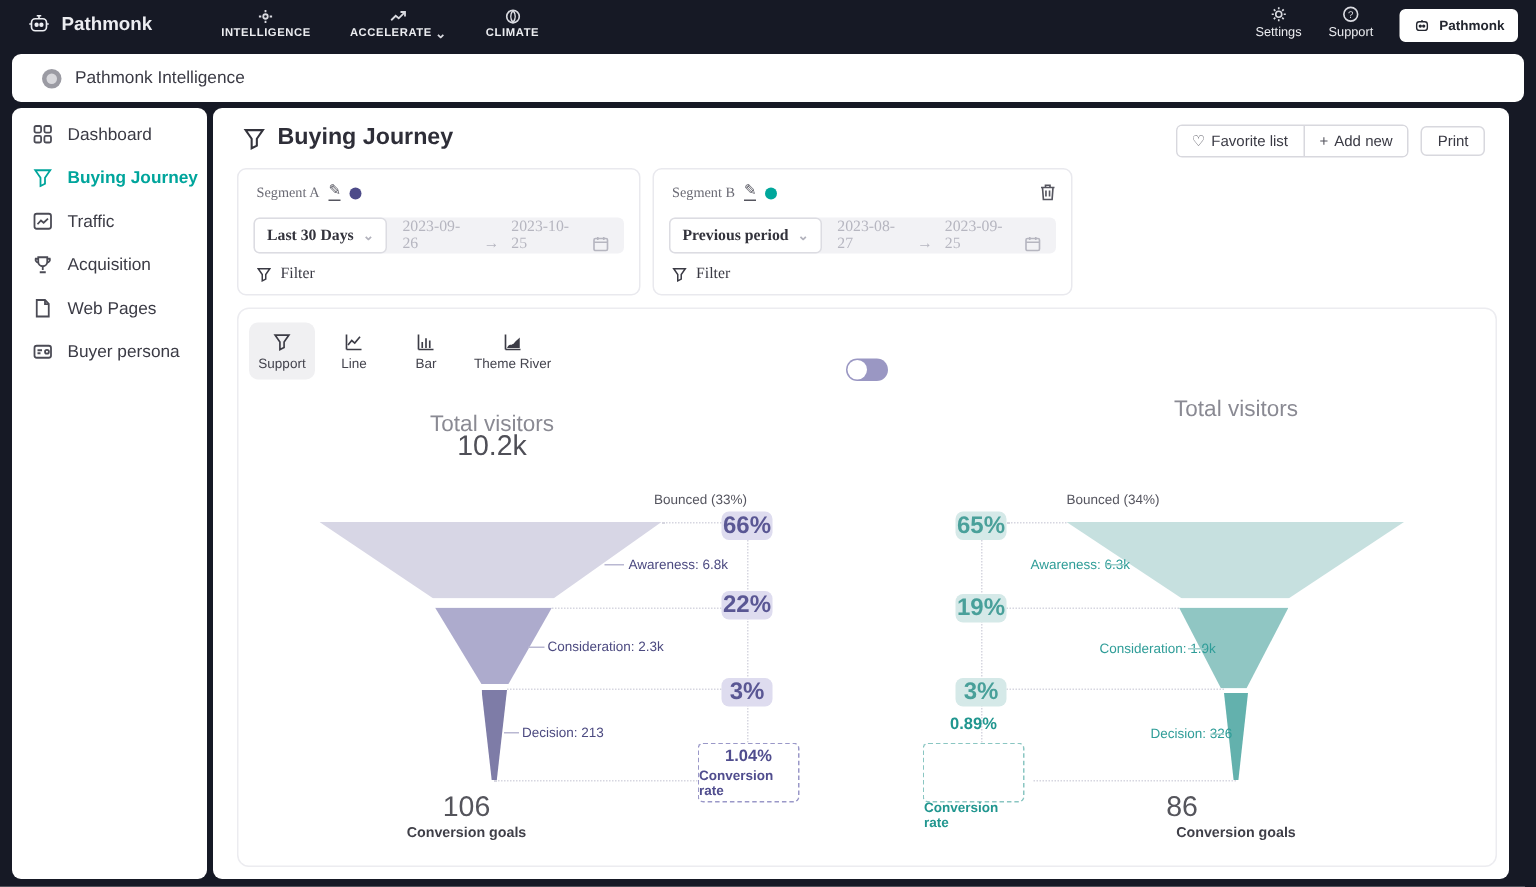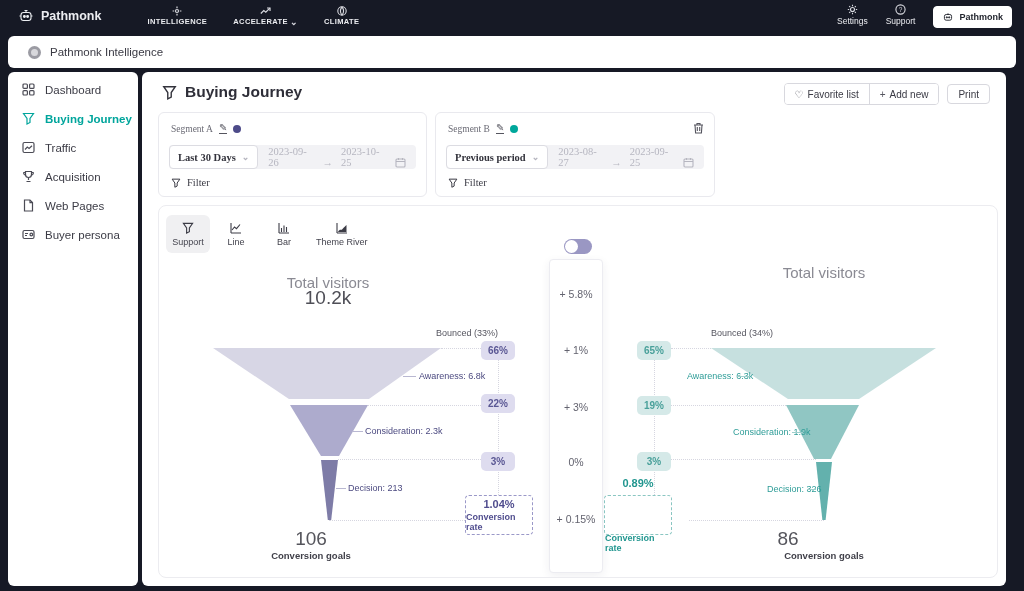--- a/index.html
+++ b/index.html
@@ -92,21 +92,21 @@
   .seg { position:absolute; }
   .stage-label { position:absolute; font-size:9px; white-space:nowrap; }
   .lbl-a { color:#4c4a80; }
   .lbl-b { color:#2f9d98; }
   .lbl-gray { color:#55555f; }
   .leader { position:absolute; height:1px; }
   .lead-a { background:#b9b8d2; }
   .lead-b { background:#9fcfcc; }
   .dash-h { position:absolute; height:0; border-top:1px dotted #d6d6e0; }
   .dash-v { position:absolute; width:0; border-left:1px dotted #d6d6e0; }
-  .pctbadge { position:absolute; width:34px; height:19px; border-radius:5px; font-size:10px; font-weight:bold;
+  .pctbadge { position:absolute; width:34px; height:19px; border-radius:5px; font-size:16px; font-weight:bold;
     display:flex; align-items:center; justify-content:center; }
   .pctbadge::after { content:""; position:absolute; bottom:-3px; left:50%; width:8px; height:8px;
     transform:translateX(-50%) rotate(45deg); background:inherit; border-radius:1px; z-index:-1; }
   .badge-a { background:#dedcef; color:#5a5794; }
   .badge-b { background:#d5e9e8; color:#49a09a; }
   .crbox { position:absolute; width:68px; height:40px; background:#fff; border-radius:4px;
     display:flex; flex-direction:column; align-items:center; justify-content:center; gap:2px; z-index:2; }
   .crbox .v { font-size:11px; font-weight:bold; }
   .crbox .l { font-size:9px; font-weight:bold; }
   .crbox.a { border:1px dashed #9a98c8; color:#504d8e; }
@@ -399,27 +399,20 @@
                 <path d="M2 10c2-4 3-1 4.5-3S9.5 4 10.5 3v7z" fill="currentColor" stroke="none"></path>
             </svg>
           </span>
           <span class="tl">Theme River</span>
         </div>
       </div>
 
       <div class="toggle">
           <span class="knob"></span>
         </div>
-      <div class="cmppanel">
-        <div class="cmpval" style="top:28px;">+ 5.8%</div>
-        <div class="cmpval" style="top:84px;">+ 1%</div>
-        <div class="cmpval" style="top:141px;">+ 3%</div>
-        <div class="cmpval" style="top:196px;">0%</div>
-        <div class="cmpval" style="top:253px;">+ 0.15%</div>
-      </div>
 
       <div class="abs tv-label" style="left:109px; top:68px;">Total visitors</div>
       <div class="abs tv-value" style="left:109px; top:81px;">10.2k</div>
 
       <div class="seg" style="left:54px; top:142px; width:228px; height:51px; background:#d7d6e5;
            clip-path:polygon(0 0,100% 0,68.4% 100%,33.3% 100%);"></div>
       <div class="seg" style="left:131px; top:199px; width:78px; height:51px; background:#adabcd;
            clip-path:polygon(0 0,100% 0,62.8% 100%,39.7% 100%);"></div>
       <div class="seg" style="left:162px; top:254px; width:17px; height:60px; background:#7e7ca7;
            clip-path:polygon(0 0,100% 0,60% 100%,40% 100%);"></div>
@@ -470,21 +463,21 @@
       <div class="dash-v" style="left:495px; top:154px; height:135px;"></div>
       <div class="dash-h" style="left:512px; top:142px; width:40px;"></div>
       <div class="dash-h" style="left:512px; top:199px; width:115px;"></div>
       <div class="dash-h" style="left:512px; top:253px; width:145px;"></div>
       <div class="dash-h" style="left:530px; top:314px; width:135px;"></div>
 
       <div class="pctbadge badge-b" style="left:478px; top:135px;">65%</div>
       <div class="pctbadge badge-b" style="left:478px; top:190px;">19%</div>
       <div class="pctbadge badge-b" style="left:478px; top:246px;">3%</div>
 
-      <div class="crbox b" style="left:445px; top:289px;gap:44px;">
+      <div class="crbox b" style="left:456px; top:289px;gap:44px;">
         <span class="v">0.89%</span>
         <span class="l">Conversion rate</span>
       </div>
 
       <div class="goals-num" style="left:569px; top:322px;">86</div>
       <div class="goals-lbl" style="left:605px; top:344px;">Conversion goals</div>
 
     </div>
   </div>
 </div>

